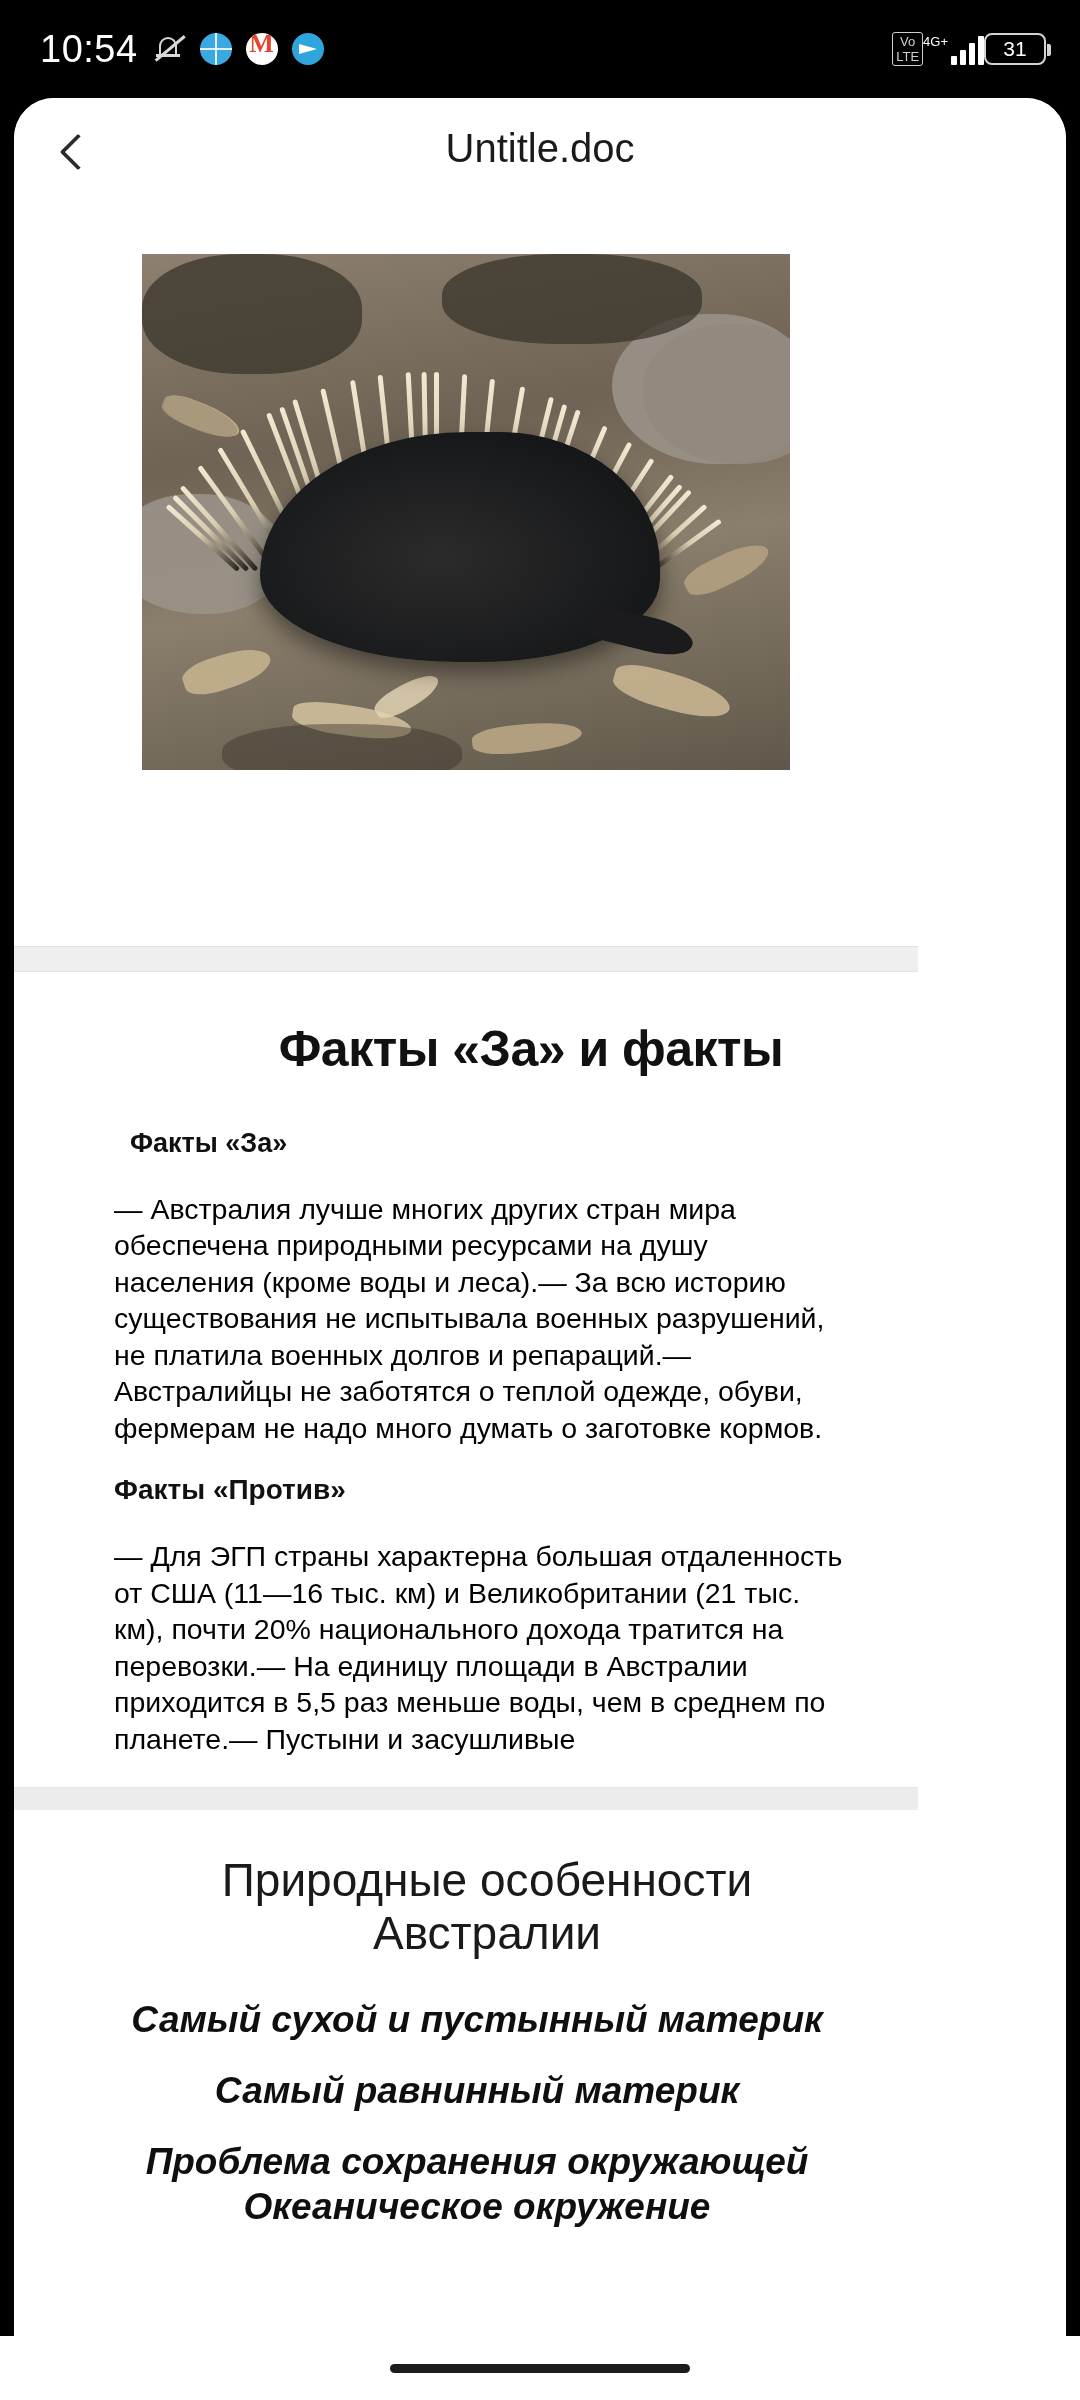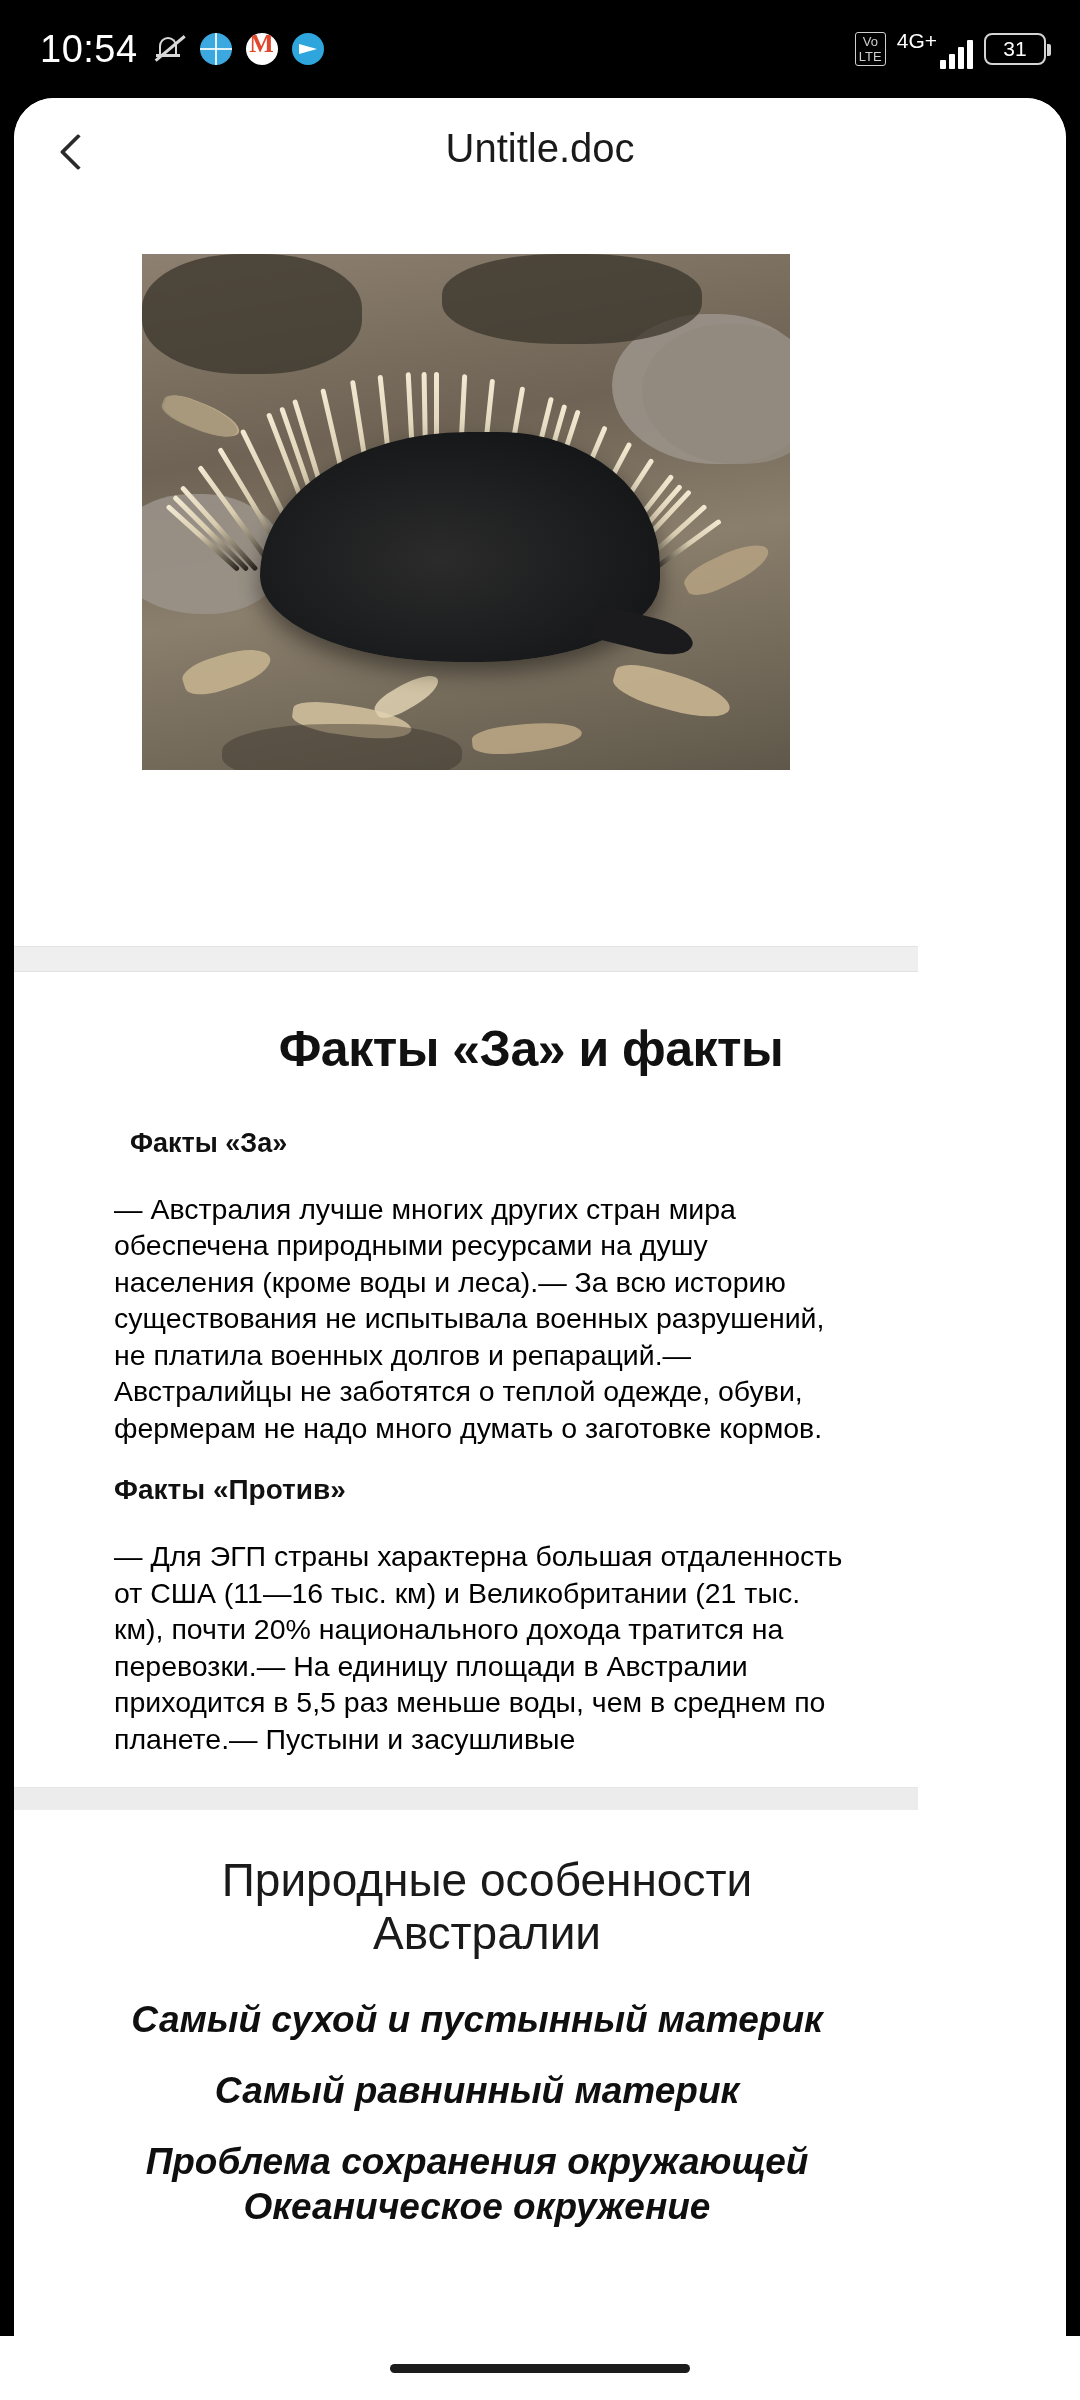--- a/index.html
+++ b/index.html
@@ -87,34 +87,33 @@
     content: ""; position: absolute; left: 7px; top: 11px;
     width: 0; height: 0;
     border-left: 18px solid #fff;
     border-top: 5px solid transparent;
     border-bottom: 5px solid transparent;
   }
 
   .status-right {
     display: flex;
     align-items: center;
-    gap: 11px;
   }
   .ic-volte {
     color: #cfcfcf;
     font-size: 14px;
     line-height: 15px;
     text-align: center;
     border: 1.5px solid #cfcfcf;
     border-radius: 3px;
     padding: 1px 3px;
   }
   .ic-volte b { display: block; font-weight: normal; font-size: 13px; }
   .net-wrap { display: flex; align-items: flex-end; gap: 3px; }
-  .net-label { color: #fff; font-size: 21px; margin-bottom: 16px; }
+  .net-label { color: #fff; font-size: 13px; margin-bottom: 16px; }
   .bars { display: flex; align-items: flex-end; gap: 3px; height: 30px; }
   .bars i { display: block; width: 6px; background: #fff; border-radius: 1px; }
   .bars i:nth-child(1) { height: 9px; }
   .bars i:nth-child(2) { height: 15px; }
   .bars i:nth-child(3) { height: 22px; }
   .bars i:nth-child(4) { height: 29px; }
   .battery {
     width: 62px; height: 32px;
     border: 2.5px solid #d4d4d4; border-radius: 8px;
     position: relative;

